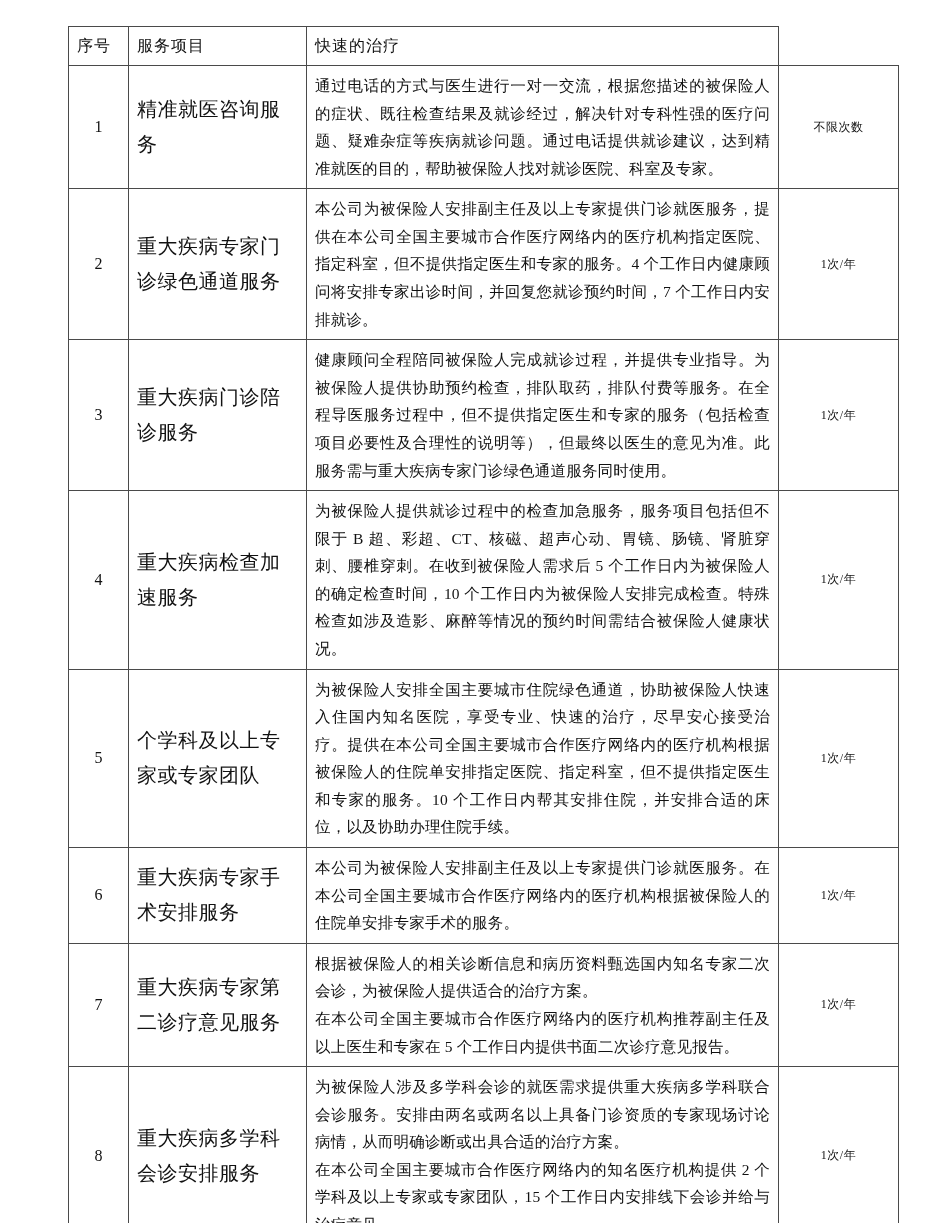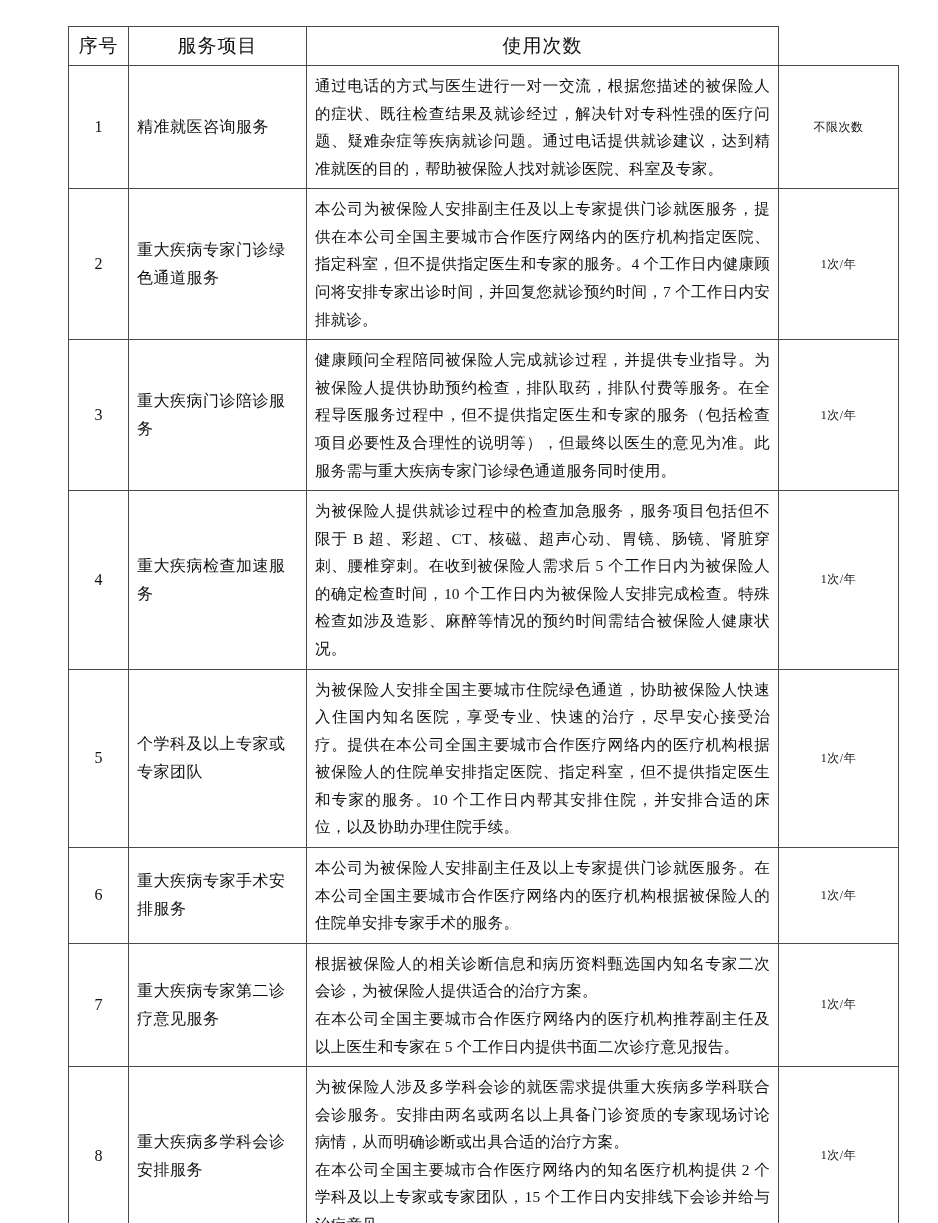--- a/index.html
+++ b/index.html
@@ -33,34 +33,33 @@
     padding: 6px 8px;
     font-weight: normal;
   }
   
   col.c-no    { width: 60px; }
   col.c-name  { width: 178px; }
   col.c-desc  { width: 472px; }
   col.c-times { width: 120px; }
 
   thead td {
-    text-align: center;
-    font-size: 19px;
+    font-size: 16px;
     font-weight: bold;
     letter-spacing: 1px;
     padding: 7px 4px;
     height: 26px;
   }
   td.no {
     text-align: center;
     font-size: 16px;
     font-weight: bold;
   }
   td.name {
-    font-size: 16px;
+    font-size: 20px;
     font-weight: bold;
     line-height: 1.75;
     letter-spacing: 0.5px;
     text-align: left;
     padding-left: 22px;
     padding-right: 6px;
   }
   td.desc {
     font-size: 15.5px;
     line-height: 1.78;
@@ -88,21 +87,21 @@
     <colgroup>
       <col class="c-no">
       <col class="c-name">
       <col class="c-desc">
       <col class="c-times">
     </colgroup>
     <thead>
       <tr>
         <td>序号</td>
         <td>服务项目</td>
-        <td>使用次数</td>
+        <td>快速的治疗</td>
       </tr>
     </thead>
     <tbody>
       <tr class="row-1">
         <td class="no">1</td>
         <td class="name">精准就医咨询服务</td>
         <td class="desc">
           <p>通过电话的方式与医生进行一对一交流，根据您描述的被保险人的症状、既往检查结果及就诊经过，解决针对专科性强的医疗问题、疑难杂症等疾病就诊问题。通过电话提供就诊建议，达到精准就医的目的，帮助被保险人找对就诊医院、科室及专家。</p>
         </td>
         <td class="times">不限次数</td>

